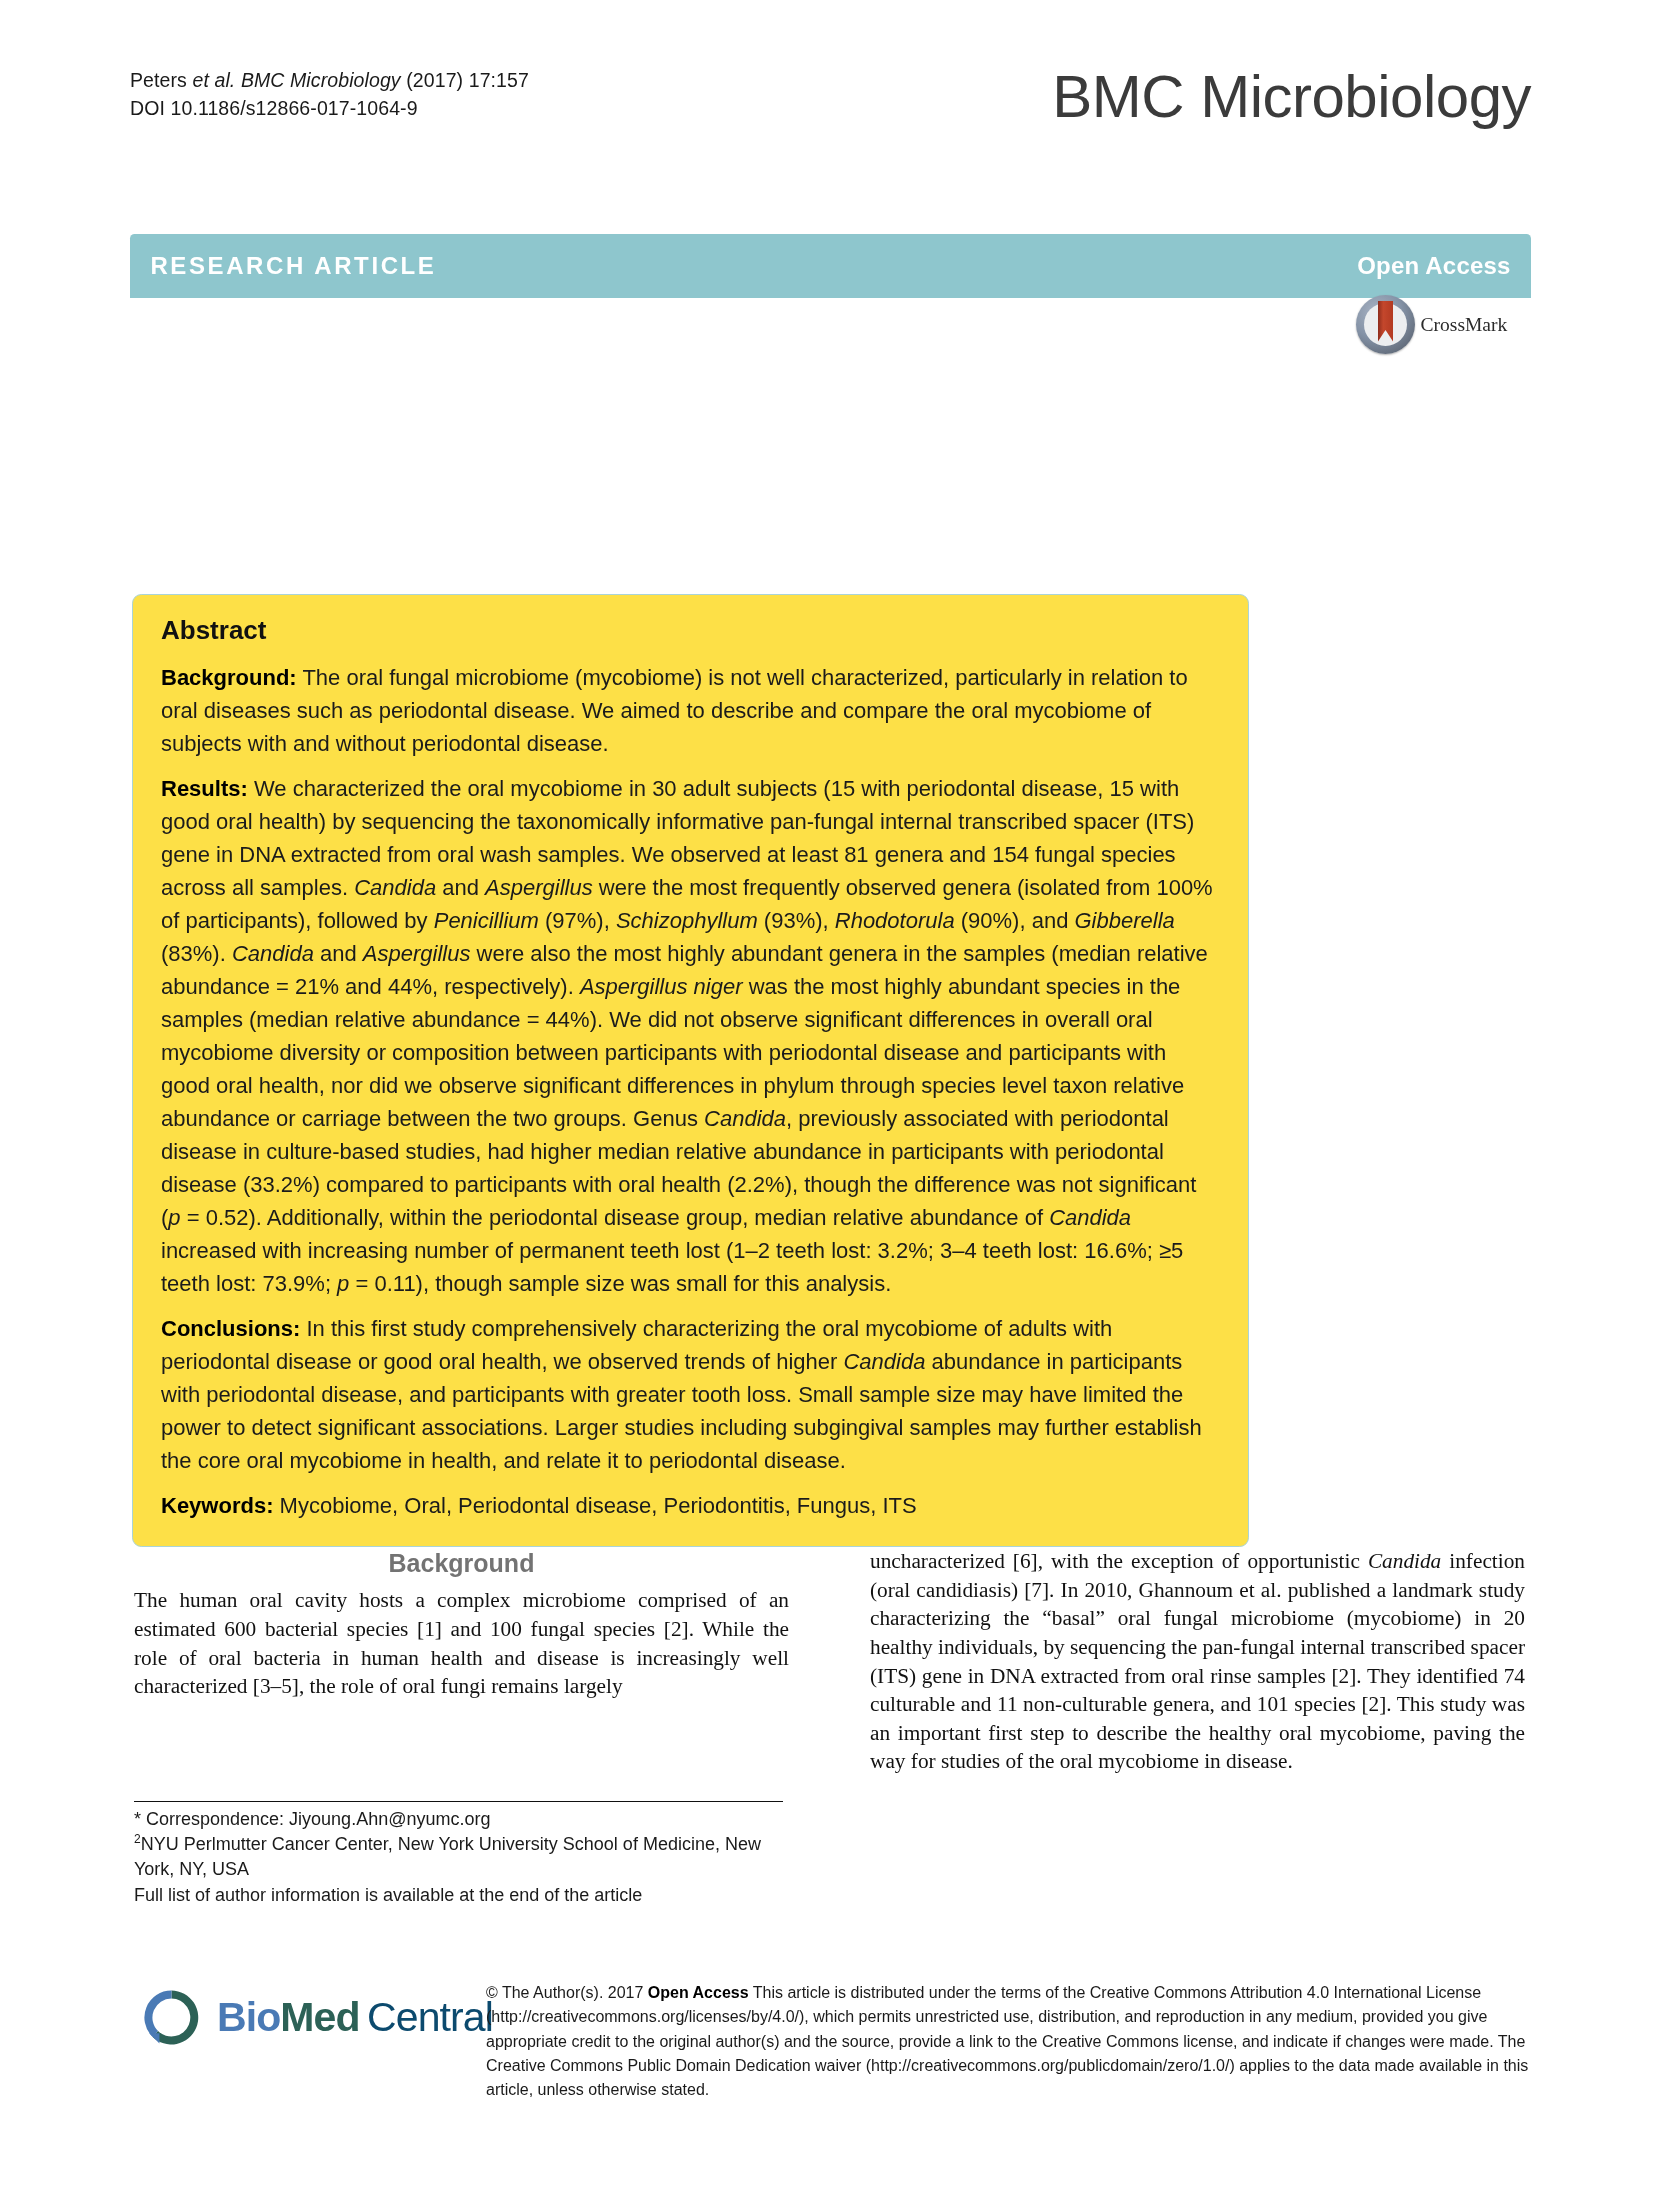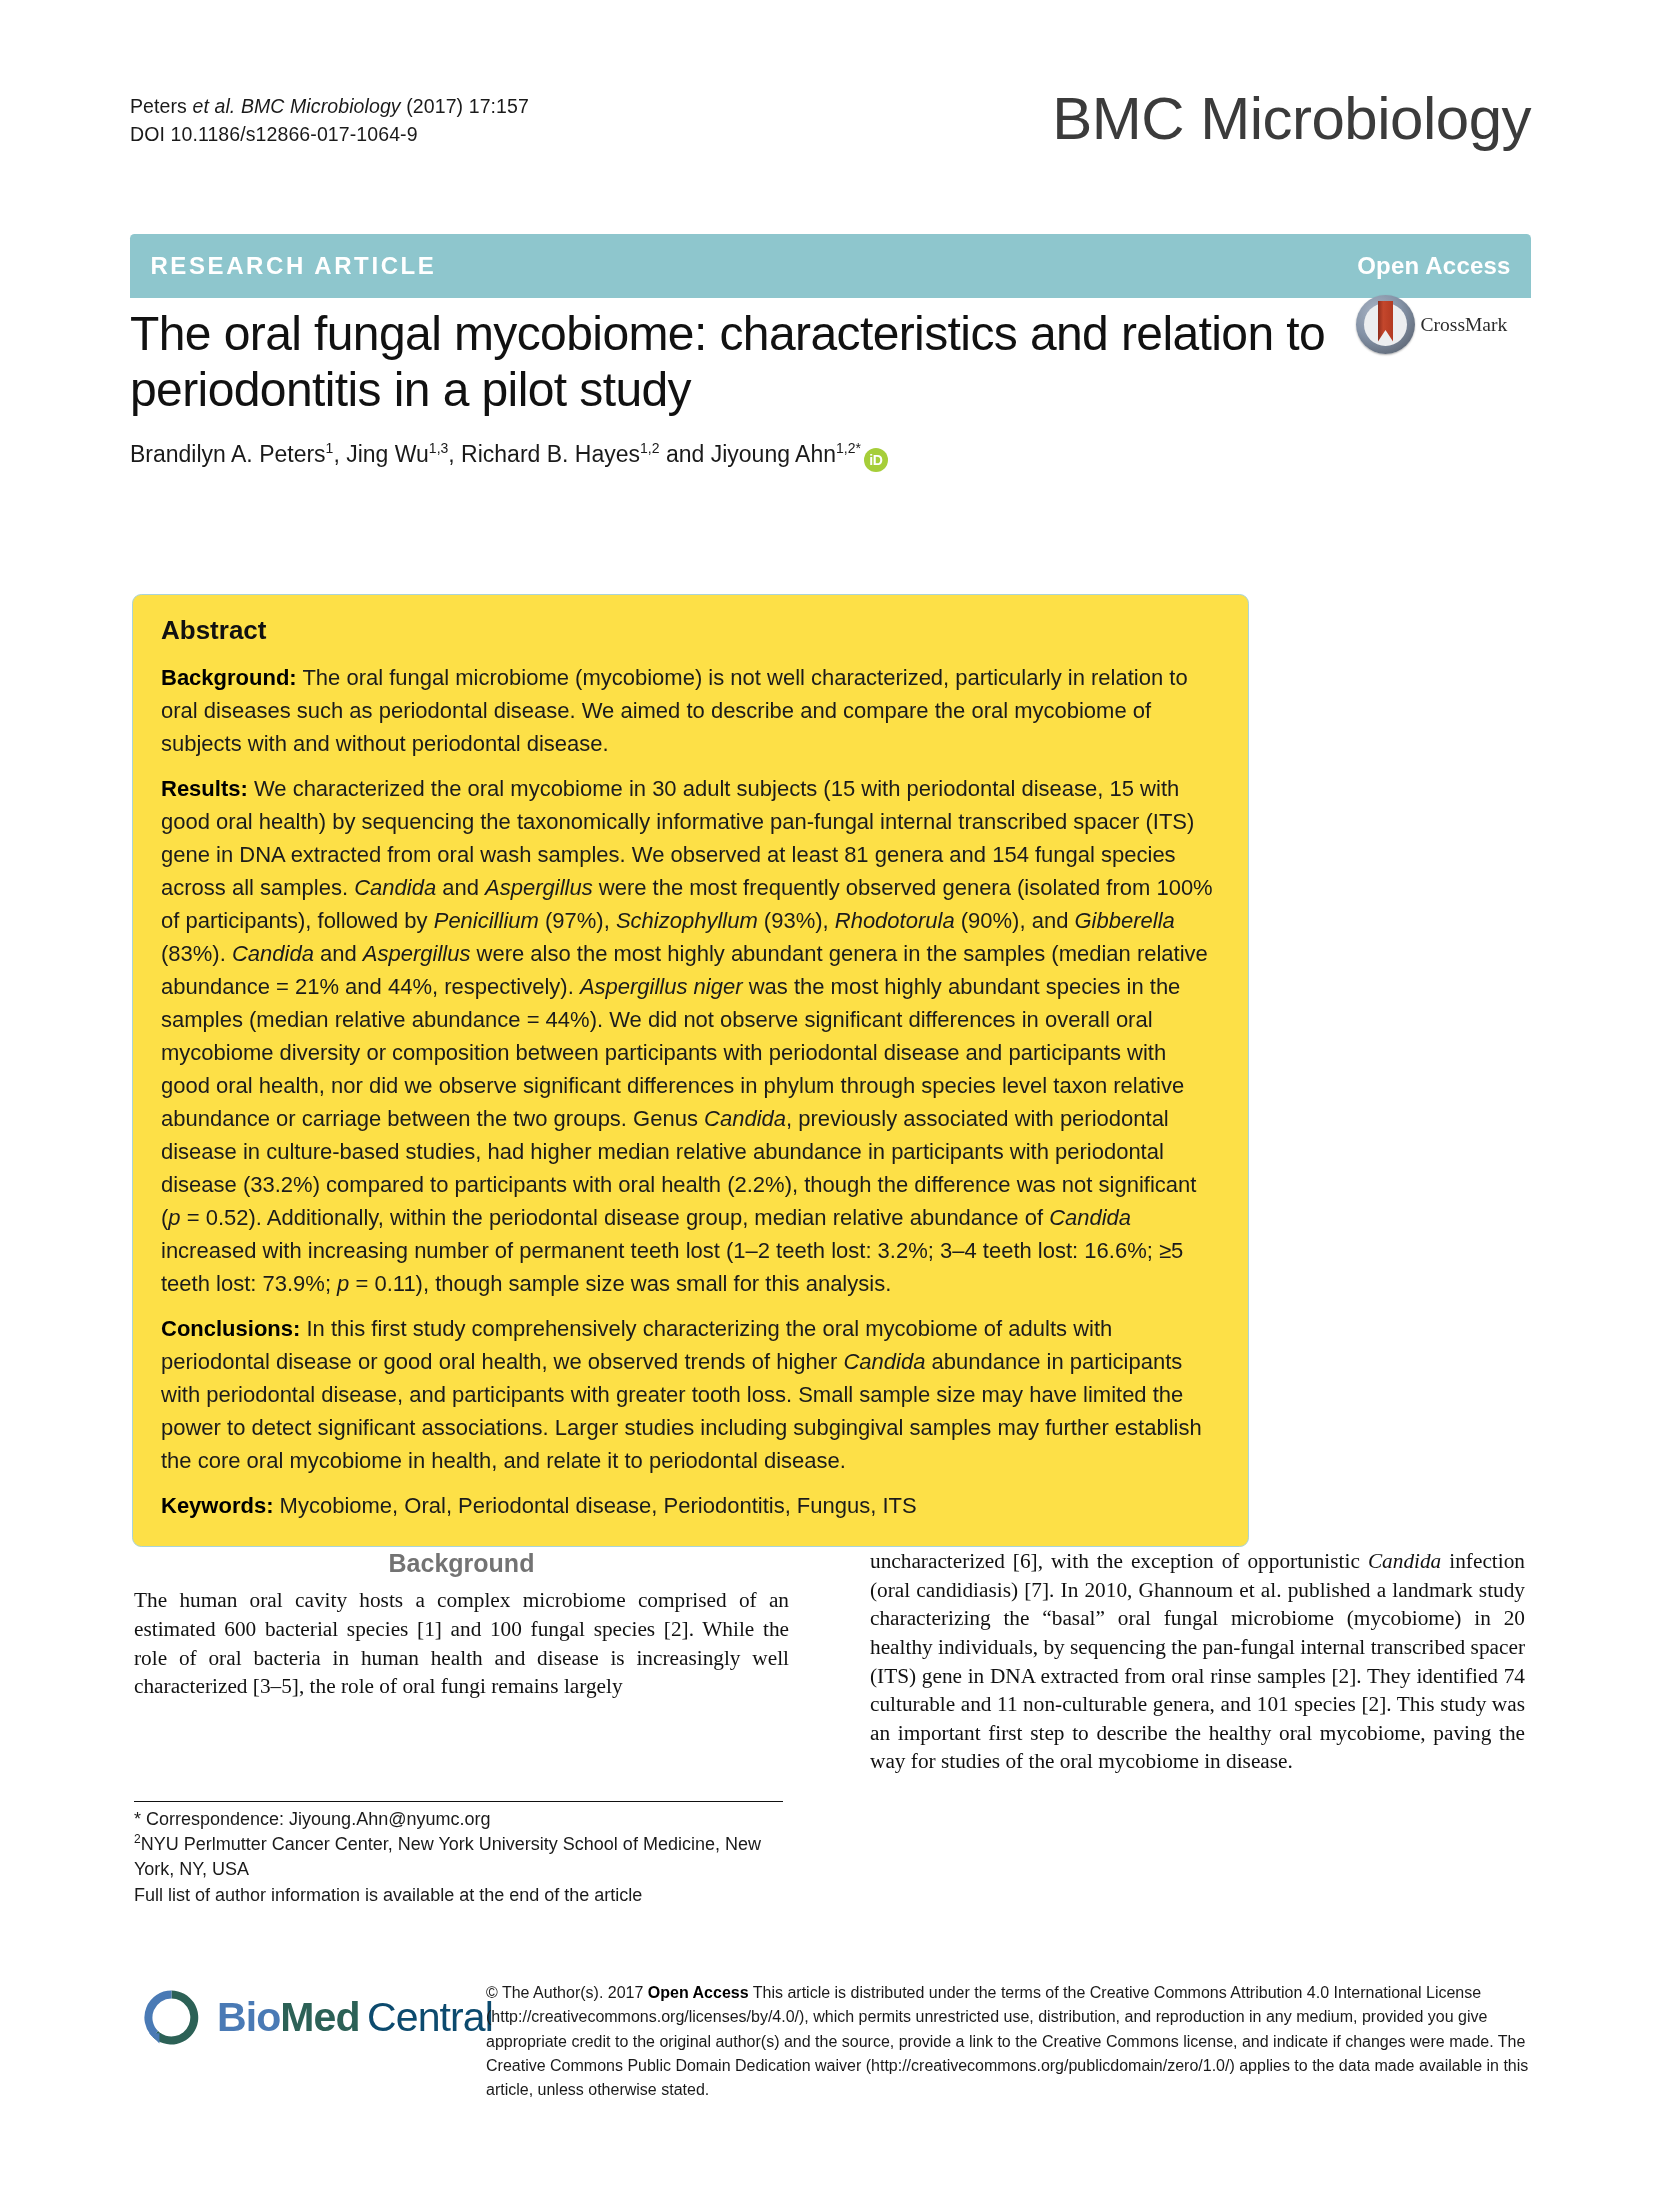--- a/index.html
+++ b/index.html
@@ -21,25 +21,25 @@
     left: 0; top: 0;
     width: 1657px;
     height: 2211px;
     background: #fff;
   }
 
   
   .masthead {
     position: absolute;
     left: 130px;
-    top: 83px;
+    top: 61px;
     width: 1401px;
     display: flex;
     justify-content: space-between;
-    align-items: flex-end;
+    align-items: center;
   }
   .citation {
     font-size: 19.5px;
     line-height: 1.45;
     color: #1a1a1a;
     letter-spacing: 0.1px;
   }
   .citation .it { font-style: italic; }
   .journal-logo {
     font-size: 60px;
@@ -295,24 +295,20 @@
   </div>
 
   <div class="crossmark">
     <div class="cm-badge">
       <div class="cm-inner"></div>
       <div class="cm-ribbon"></div>
     </div>
     <div class="cm-text">CrossMark</div>
   </div>
 
-  <div class="title-block">
-    <h1 class="art-title">The oral fungal mycobiome: characteristics and relation to periodontitis in a pilot study</h1>
-    <div class="authors">Brandilyn A. Peters<sup>1</sup>, Jing Wu<sup>1,3</sup>, Richard B. Hayes<sup>1,2</sup> and Jiyoung Ahn<sup>1,2*</sup><span class="orcid">iD</span></div>
-  </div>
 
   <div class="abstract">
     <div class="abs-h">Abstract</div>
 
     <p class="abs-p"><span class="abs-lbl">Background:</span> <span>The oral fungal microbiome (mycobiome) is not well characterized, particularly in relation to oral diseases such as periodontal disease. We aimed to describe and compare the oral mycobiome of subjects with and without periodontal disease.</span></p>
 
     <p class="abs-p"><span class="abs-lbl">Results:</span> <span>We characterized the oral mycobiome in 30 adult subjects (15 with periodontal disease, 15 with good oral health) by sequencing the taxonomically informative pan-fungal internal transcribed spacer (ITS) gene in DNA extracted from oral wash samples. We observed at least 81 genera and 154 fungal species across all samples. <i>Candida</i> and <i>Aspergillus</i> were the most frequently observed genera (isolated from 100% of participants), followed by <i>Penicillium</i> (97%), <i>Schizophyllum</i> (93%), <i>Rhodotorula</i> (90%), and <i>Gibberella</i> (83%). <i>Candida</i> and <i>Aspergillus</i> were also the most highly abundant genera in the samples (median relative abundance = 21% and 44%, respectively). <i>Aspergillus niger</i> was the most highly abundant species in the samples (median relative abundance = 44%). We did not observe significant differences in overall oral mycobiome diversity or composition between participants with periodontal disease and participants with good oral health, nor did we observe significant differences in phylum through species level taxon relative abundance or carriage between the two groups. Genus <i>Candida</i>, previously associated with periodontal disease in culture-based studies, had higher median relative abundance in participants with periodontal disease (33.2%) compared to participants with oral health (2.2%), though the difference was not significant (<i>p</i> = 0.52). Additionally, within the periodontal disease group, median relative abundance of <i>Candida</i> increased with increasing number of permanent teeth lost (1–2 teeth lost: 3.2%; 3–4 teeth lost: 16.6%; ≥5 teeth lost: 73.9%; <i>p</i> = 0.11), though sample size was small for this analysis.</span></p>
 
     <p class="abs-p"><span class="abs-lbl">Conclusions:</span> <span>In this first study comprehensively characterizing the oral mycobiome of adults with periodontal disease or good oral health, we observed trends of higher <i>Candida</i> abundance in participants with periodontal disease, and participants with greater tooth loss. Small sample size may have limited the power to detect significant associations. Larger studies including subgingival samples may further establish the core oral mycobiome in health, and relate it to periodontal disease.</span></p>
 

